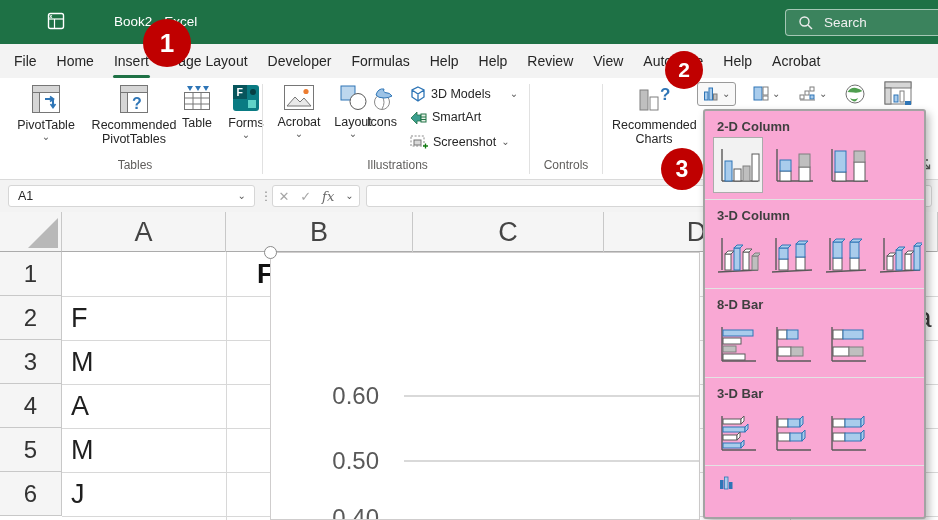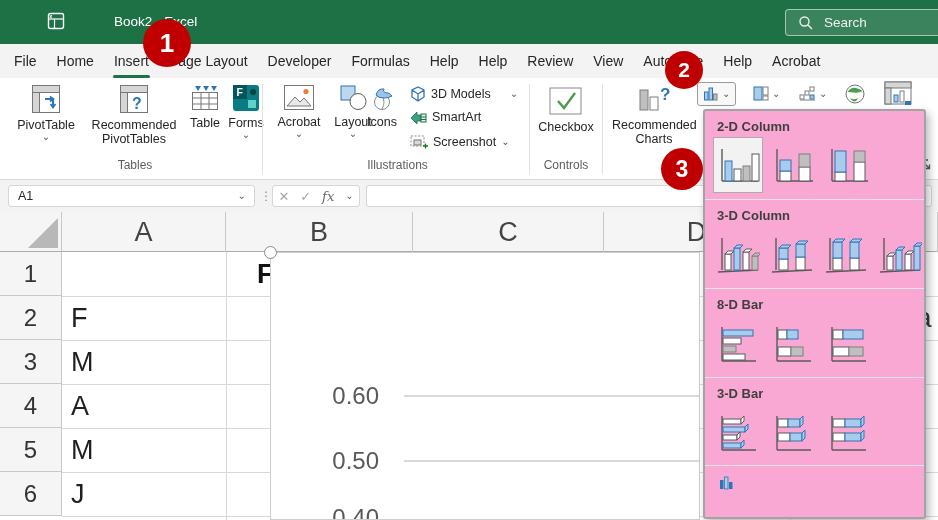--- a/index.html
+++ b/index.html
@@ -128,21 +128,21 @@
     </div>
     <div class="rbtn" style="left:86px;top:6px;width:96px">
       <svg class="ric" width="30" height="30">
           <rect x="1.5" y="1.5" width="27" height="27" fill="#fff" stroke="#767676"></rect>
           <rect x="1.5" y="1.5" width="27" height="7" fill="#D6D6D6" stroke="#767676"></rect>
           <rect x="1.5" y="8.5" width="7" height="20" fill="#D6D6D6" stroke="#767676"></rect>
           <text x="13" y="25" font-size="16" font-weight="bold" fill="#2E75B6">?</text>
         </svg>
       <div class="lbl">Recommended PivotTables</div>
     </div>
-    <div class="rbtn" style="left:180px;top:6px;width:50px">
+    <div class="rbtn" style="left:172px;top:6px;width:50px">
       <svg class="ric" width="30" height="28">
           <polygon points="5,2 11,2 8,7" fill="#2E75B6"></polygon>
           <polygon points="13,2 19,2 16,7" fill="#2E75B6"></polygon>
           <polygon points="21,2 27,2 24,7" fill="#2E75B6"></polygon>
           <rect x="2.5" y="8.5" width="25" height="17" fill="#fff" stroke="#767676"></rect>
           <line x1="2.5" y1="14" x2="27.5" y2="14" stroke="#767676"></line>
           <line x1="2.5" y1="20" x2="27.5" y2="20" stroke="#767676"></line>
           <line x1="11" y1="8.5" x2="11" y2="25.5" stroke="#767676"></line>
           <line x1="19" y1="8.5" x2="19" y2="25.5" stroke="#767676"></line>
         </svg>
@@ -208,27 +208,20 @@
           <rect x="1" y="2" width="13" height="10" fill="none" stroke="#8A8A8A" stroke-dasharray="2 1.6"></rect>
           <rect x="4" y="6" width="7" height="5" fill="#D9D9D9" stroke="#767676"></rect>
           <path d="M15.5 9.5 v5 M13 12 h5" stroke="#107C10" stroke-width="1.3"></path>
         </svg>
       <span>Screenshot</span>
       <span class="chev">⌄</span>
     </div>
     <div class="rgroup-label" style="left:340px;width:115px">Illustrations</div>
     <div class="vdiv" style="left:529px"></div>
 
-    <div class="rbtn" style="left:537px;top:8px;width:58px">
-      <svg class="ric" width="36" height="30">
-          <rect x="2" y="2" width="31" height="26" fill="#fff" stroke="#8A8A8A"></rect>
-          <path d="M10 15 l6 7 L27 7" fill="none" stroke="#4E9A4E" stroke-width="2.4"></path>
-        </svg>
-      <div class="lbl">Checkbox</div>
-    </div>
     <div class="rgroup-label" style="left:510px;width:112px">Controls</div>
     <div class="vdiv" style="left:602px"></div>
 
     <div class="rbtn" style="left:612px;top:6px;width:84px">
       <svg class="ric" width="36" height="30">
           <rect x="4" y="6" width="8" height="20" fill="#BFBFBF" stroke="#7F7F7F"></rect>
           <rect x="14" y="13" width="8" height="13" fill="#fff" stroke="#7F7F7F"></rect>
           <text x="24" y="16" font-size="17" font-weight="bold" fill="#2E75B6">?</text>
         </svg>
       <div class="lbl"><span>Recommended</span><br><span>Charts</span></div>

